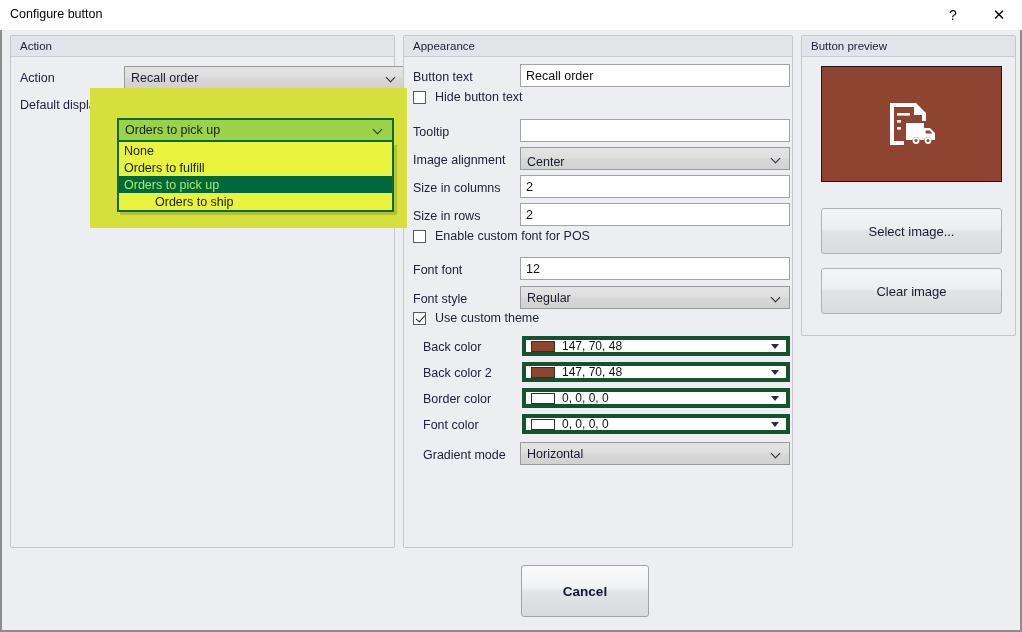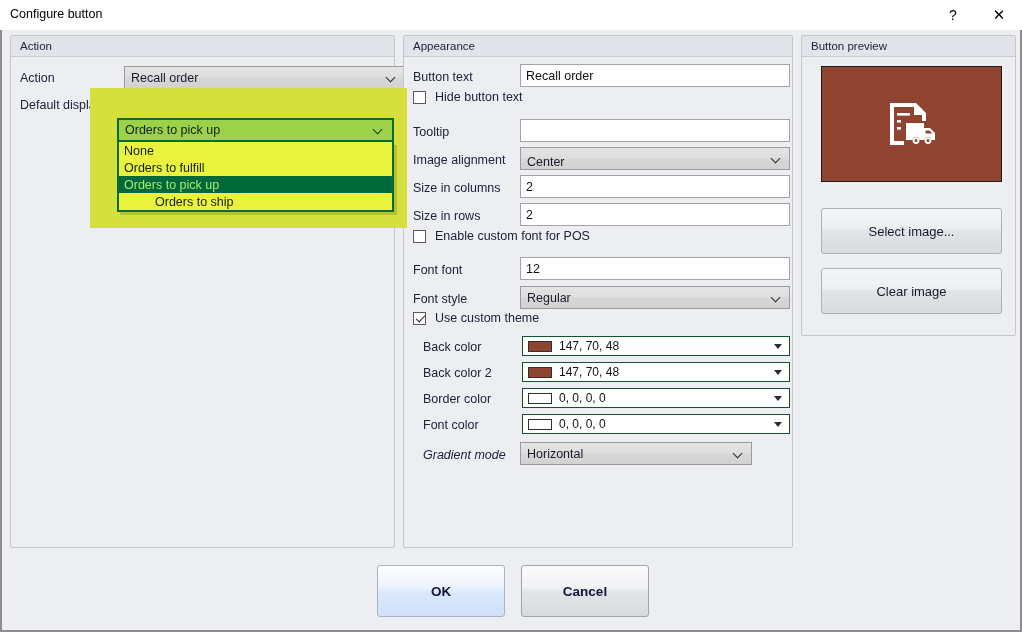--- a/index.html
+++ b/index.html
@@ -98,21 +98,21 @@
     border: 1px solid #a3a3a3;
     display: flex; align-items: center;
     padding-left: 5px;
     font-size: 12.5px; color: #111;
   }
 
   
   .colorcombo {
     position: absolute; height: 20px;
     background: #ffffff;
-    border: 1px solid #14532d;
+    border: 4px solid #14532d;
     display: flex; align-items: center;
     padding-left: 5px;
     font-size: 12px; color: #111;
     cursor: default;
   }
   .colorcombo .swatch {
     width: 24px; height: 11px;
     border: 1px solid #303030;
     margin-right: 7px;
     flex: none;
@@ -342,22 +342,22 @@
       <span class="tri"></span>
     </div>
 
     <div class="fld-label" style="left:19px; top:382px;">Font color</div>
     <div class="colorcombo" style="left:118px; top:378px; width:268px;">
       <span class="swatch" id="sw-font" style="background: rgb(255, 255, 255);"></span>
       <span>0, 0, 0, 0</span>
       <span class="tri"></span>
     </div>
 
-    <div class="fld-label" style="left:19px; top:412px;font-style:italic;">Gradient mode</div>
-    <div class="combo" style="left:116px; top:406px; width:232px;text-align:center;">
+    <div class="fld-label" style="left:19px; top:412px;">Gradient mode</div>
+    <div class="combo" style="left:116px; top:406px; width:270px;text-align:center;">
       <span>Horizontal</span>
       <span class="chev"></span>
     </div>
   </div>
 
   <div class="groupbox" id="gb-preview">
     <div class="gb-head">Button preview</div>
 
     <div class="preview-tile" id="preview-tile" style="background: rgb(142, 68, 48);">
       <svg width="52" height="46" viewBox="0 0 52 46">
@@ -374,21 +374,20 @@
         <circle cx="30" cy="39.6" r="1.5" fill="#8e4430"></circle>
         <circle cx="42" cy="39.6" r="3.4" fill="#ffffff"></circle>
         <circle cx="42" cy="39.6" r="1.5" fill="#8e4430"></circle>
       </svg>
     </div>
 
     <div class="pv-btn" id="pv-select">Select image...</div>
     <div class="pv-btn" id="pv-clear">Clear image</div>
   </div>
 
-  <div class="dlg-btn" id="btn-ok">OK</div>
   <div class="dlg-btn" id="btn-cancel">Cancel</div>
 
   <div class="hl-overlay" style="background: rgb(214, 224, 60);"></div>
 
   <div class="hl-combo" style="background: rgb(156, 209, 74); border-color: rgb(12, 107, 51);">
     <span>Orders to pick up</span>
     <span class="chev"></span>
   </div>
 
   <div class="hl-list" style="background: rgb(233, 242, 60); border-color: rgb(12, 107, 51);">

